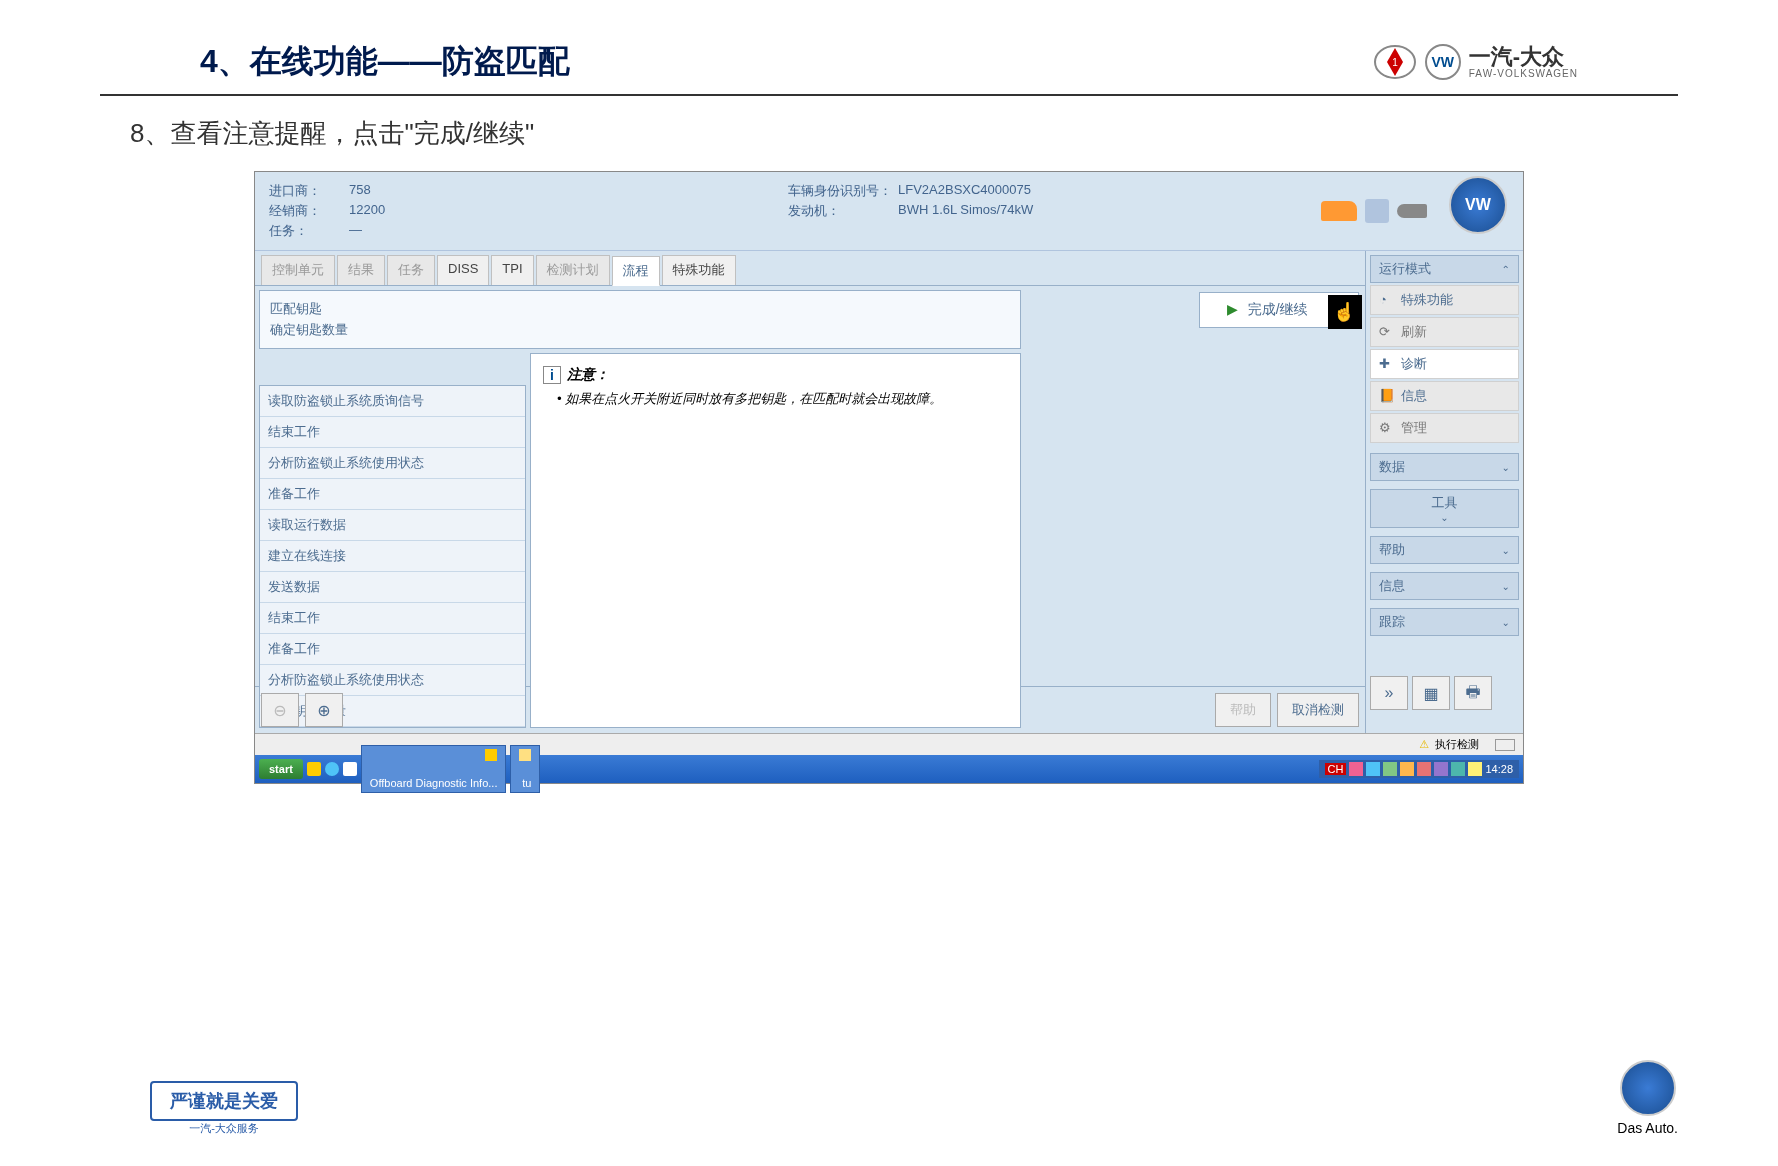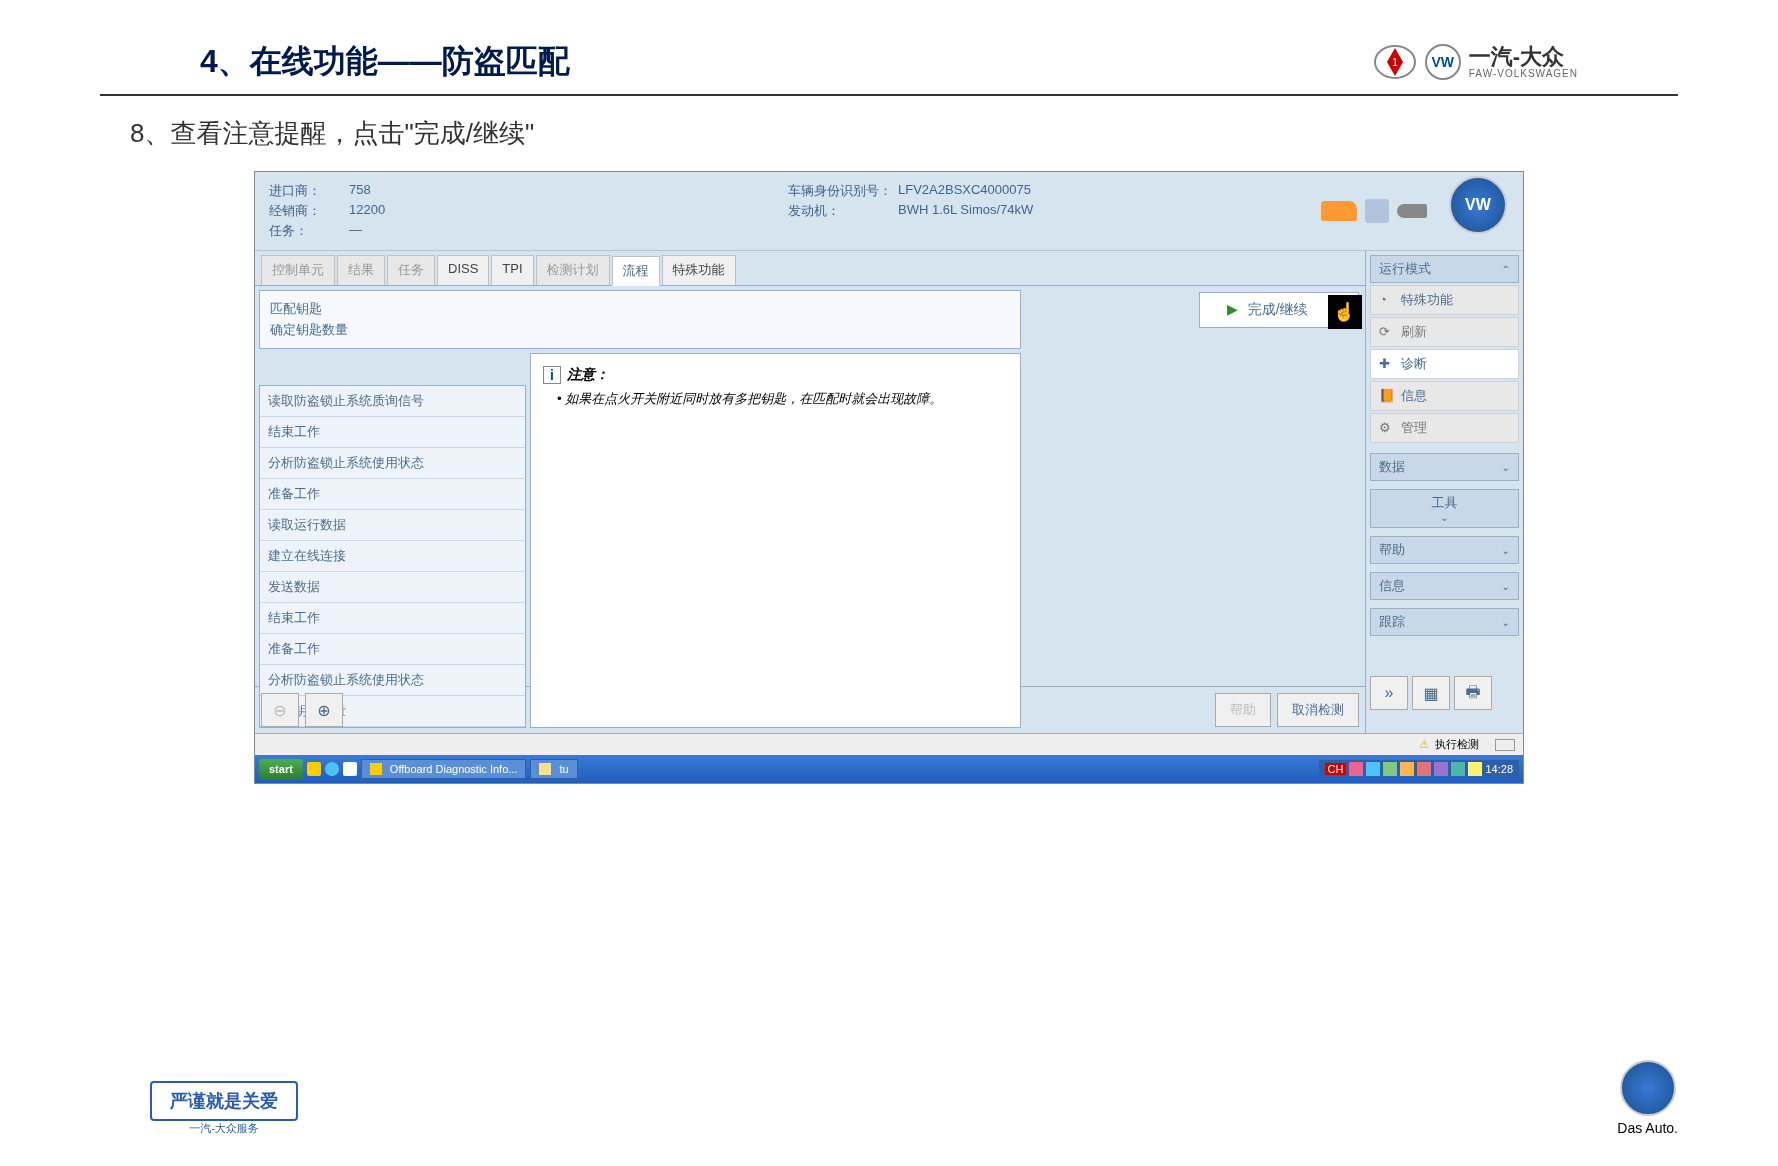--- a/index.html
+++ b/index.html
@@ -66,21 +66,21 @@
 .tb-group { display: flex; gap: 6px; }
 .tb-button { width: 38px; height: 34px; background: #f0f0f0; border: 1px solid #aaa; display: flex; align-items: center; justify-content: center; font-size: 16px; color: #4c6c8f; cursor: pointer; }
 .tb-button.text { width: auto; padding: 0 14px; font-size: 13px; }
 .tb-button.disabled { color: #bbb; }
 
 .status-footer { background: #eee; border-top: 1px solid #aaa; padding: 3px 8px; font-size: 11px; display: flex; justify-content: flex-end; align-items: center; gap: 6px; }
 .warn-tri { color: #e6b800; }
 
 .taskbar { background: linear-gradient(#3a7bd5, #1e5fbf); height: 28px; display: flex; align-items: center; padding: 0 4px; font-size: 11px; color: #fff; gap: 4px; }
 .start-btn { background: linear-gradient(#4caf50, #2e7d32); padding: 4px 10px; border-radius: 3px; font-weight: bold; color: #fff; }
-.task-item { background: #5a8fd8; padding: 3px 8px; border: 1px solid #2e5fa8; display: flex; align-items: flex-end; gap: 8px; }
+.task-item { background: #5a8fd8; padding: 3px 8px; border: 1px solid #2e5fa8; display: flex; align-items: flex-end; gap: 16px; flex-direction: column; }
 .tray { margin-left: auto; display: flex; align-items: center; gap: 3px; background: #2e5fa8; padding: 2px 6px; }
 .tray-icon { width: 14px; height: 14px; }
 
 .slide-footer { position: absolute; bottom: 30px; left: 150px; right: 100px; display: flex; justify-content: space-between; align-items: flex-end; }
 .slogan-box { border: 2px solid #2a5ca8; border-radius: 4px; padding: 6px 18px; color: #2a5ca8; font-size: 18px; font-weight: bold; position: relative; }
 .slogan-sub { font-size: 11px; color: #2a5ca8; text-align: center; }
 .das-auto { text-align: center; }
 .das-auto .vw-lg { width: 56px; height: 56px; border-radius: 50%; background: radial-gradient(#3a7bd5, #1a4d8f); margin: 0 auto 4px; border: 2px solid #ccc; }
 .chev { font-size: 10px; }
 </style>

